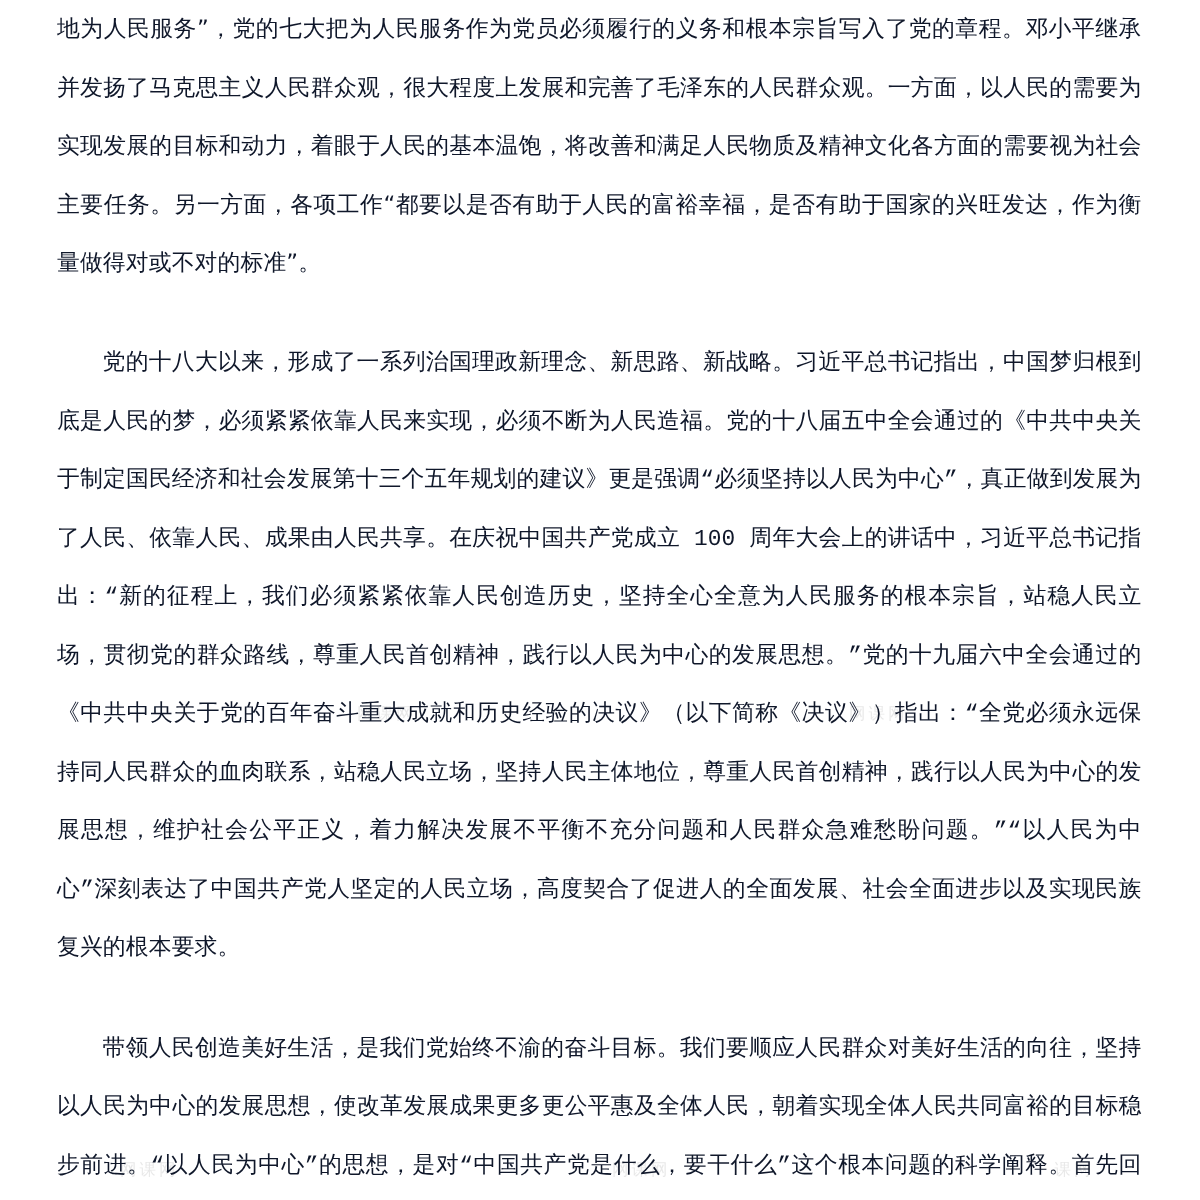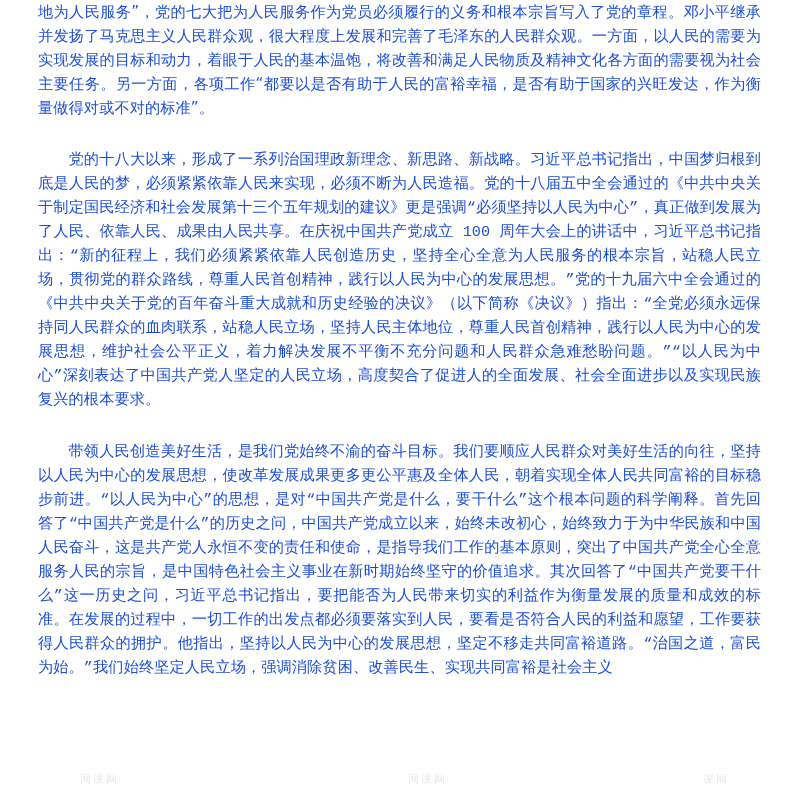--- a/index.html
+++ b/index.html
@@ -21,22 +21,22 @@
     box-sizing: border-box;
     overflow: hidden;
   }
   .doc-body {
     position: relative;
     z-index: 2;
   }
   p.para {
     margin: 0 1px 6px 0;
     font-size: 15.2px;
-    line-height: 24px;
-    color: #1d4ed8;
+    line-height: 39px;
+    color: #0f172a;
     text-align: justify;
     text-justify: inter-ideograph;
     letter-spacing: 0.1px;
     font-family: "DejaVu Sans", "Liberation Sans", sans-serif;
   }
   p.indent {
     text-indent: 2em;
     font-family: Liberation Mono, monospace;
   }
   .first-para {

